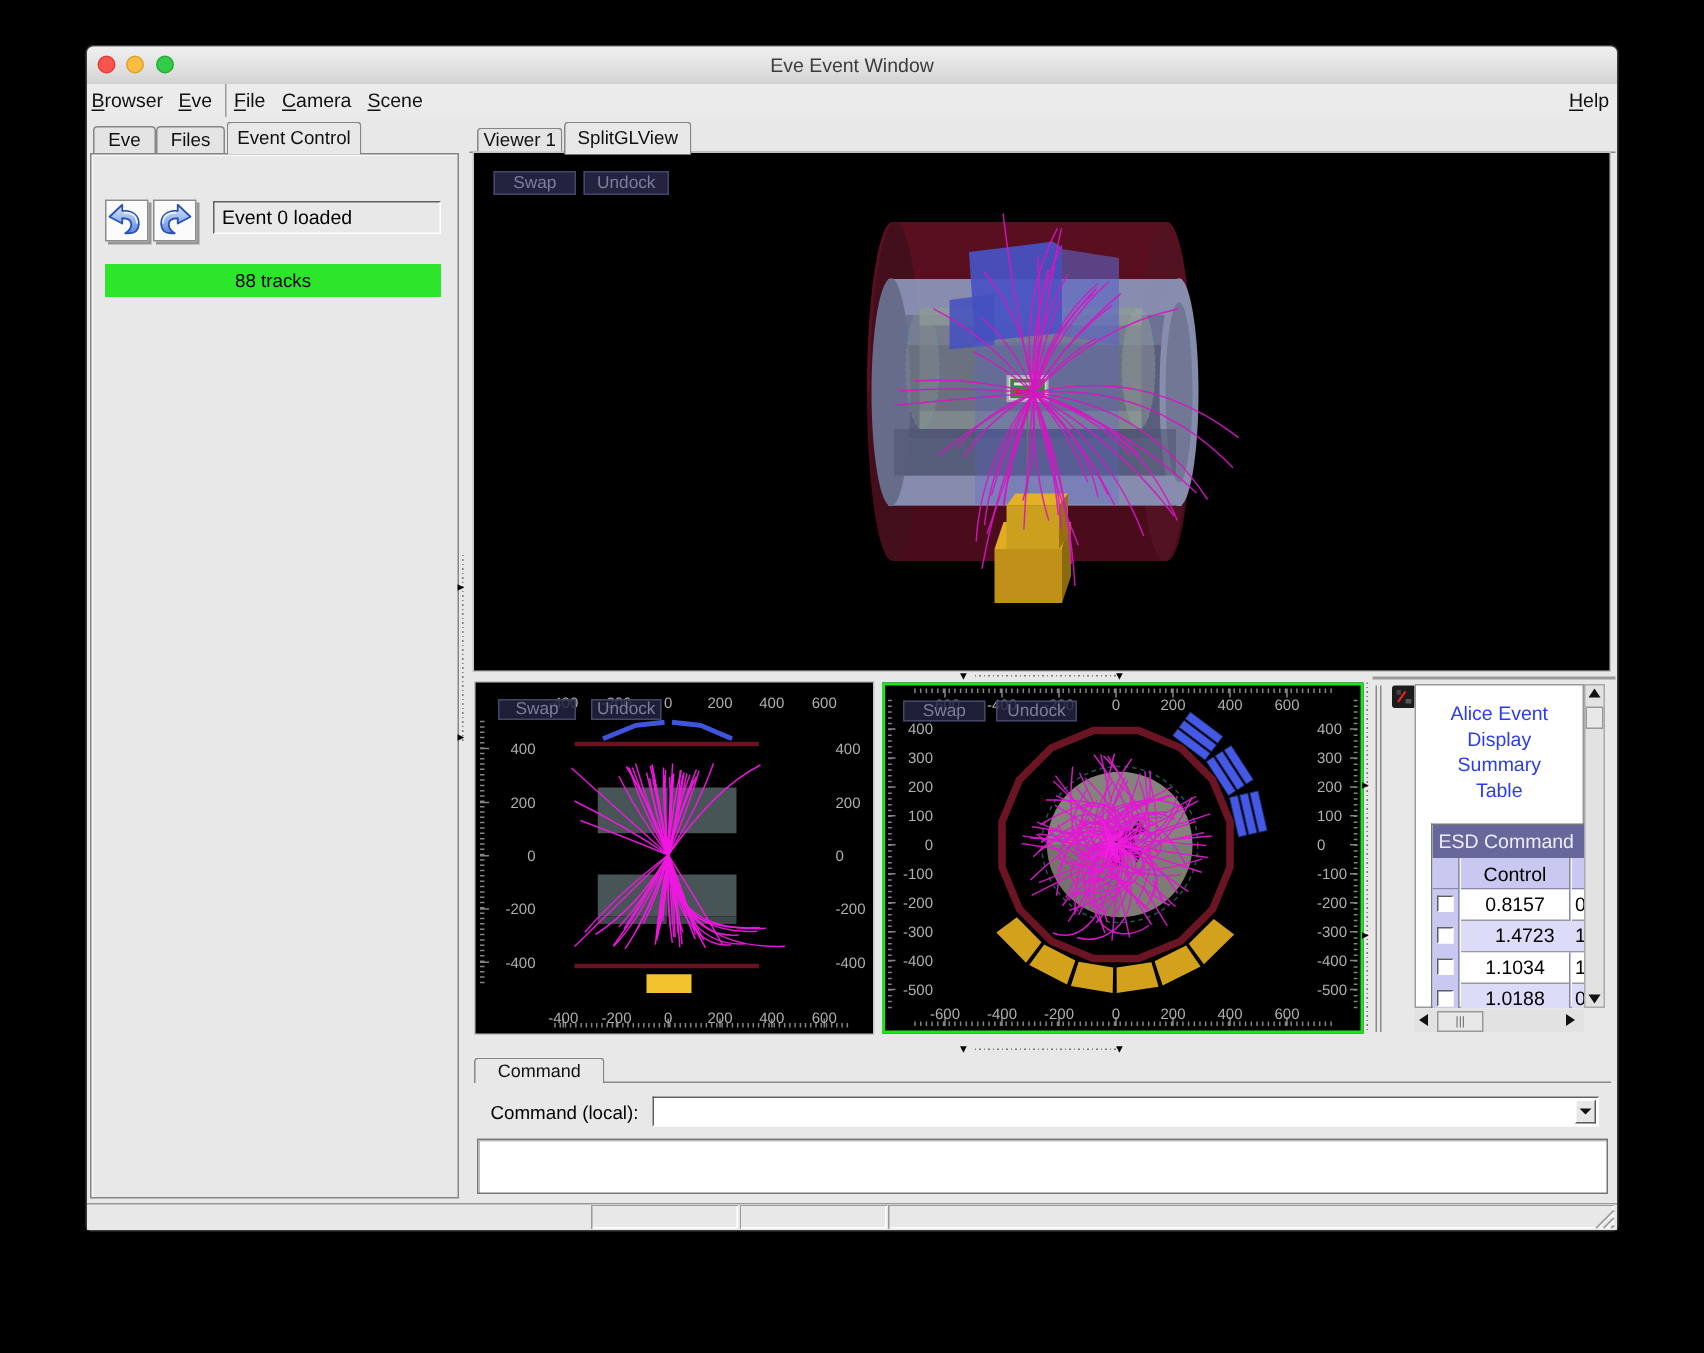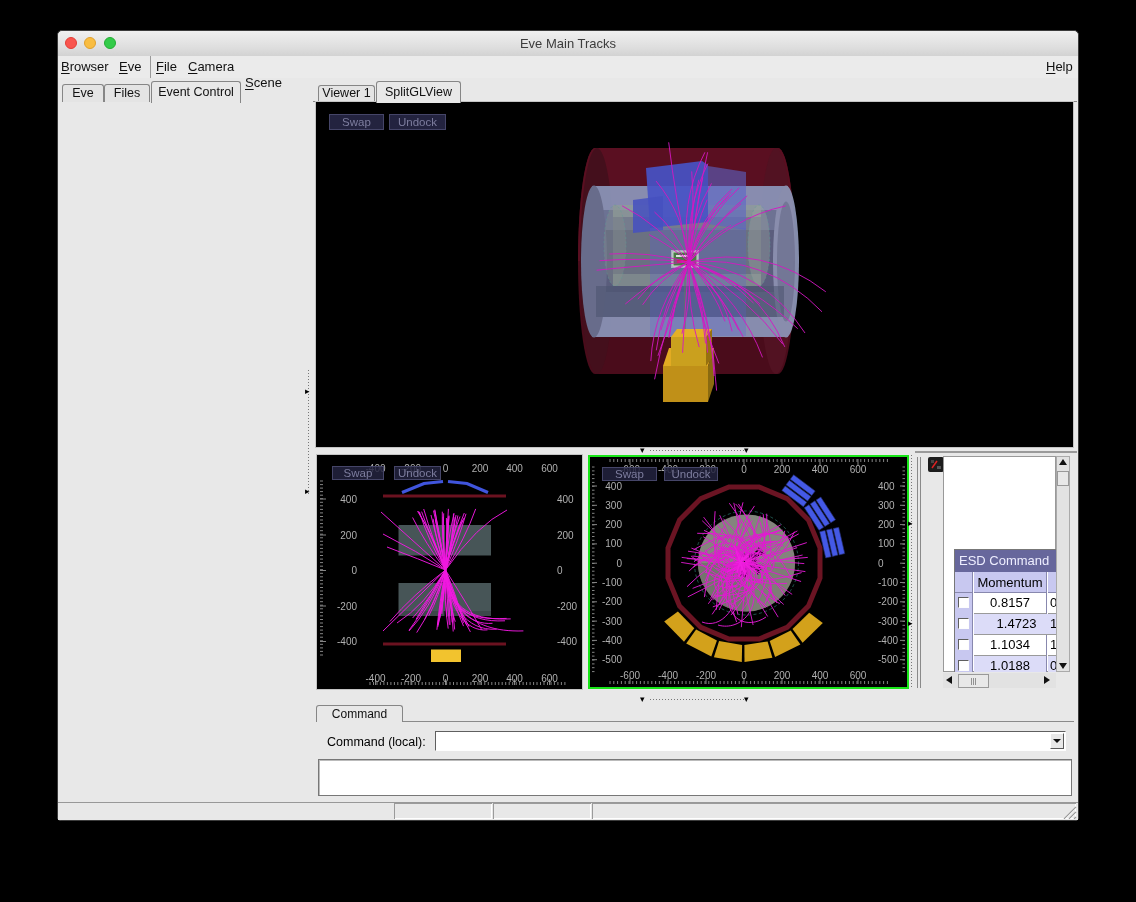--- a/index.html
+++ b/index.html
@@ -36,34 +36,57 @@
 #statusbar { left:0; top:771px; width:1020px; height:18px; background:#e8e8e8;
   border-top:1px solid #989898; }
 .sseg { top:772px; height:16px; background:#e8e8e8;
   box-shadow:inset 1px 1px 0 #9a9a9a, inset -1px -1px 0 #fff; }
 .scrollbg { background:#e2e2e2; }
 </style>
 </head>
 <body>
 <div id="win">
 
-  <div class="abs" id="titlebar">Eve Main Tracks</div>
+  <div class="abs" id="titlebar">Eve Event Window</div>
   <div class="abs tl" style="left:7px; background:#f9554e; border:1px solid #e33e36;"></div>
   <div class="abs tl" style="left:26px; background:#f9bd41; border:1px solid #e0a02c;"></div>
   <div class="abs tl" style="left:46px; background:#33cb49; border:1px solid #23ad33;"></div>
 
   <div class="abs" id="menubar"></div>
   <div class="abs mi" style="left:3px;"><u>B</u>rowser</div>
   <div class="abs mi" style="left:61px;"><u>E</u>ve</div>
   <div class="abs" style="left:92px; top:25px; width:1px; height:22px; background:#9a9a9a;"></div>
   <div class="abs mi" style="left:98px;"><u>F</u>ile</div>
   <div class="abs mi" style="left:130px;"><u>C</u>amera</div>
-  <div class="abs mi" style="left:187px;margin-top:16px;"><u>S</u>cene</div>
+  <div class="abs mi" style="left:187px;"><u>S</u>cene</div>
   <div class="abs mi" style="left:988px;"><u>H</u>elp</div>
 
+  <div class="abs" id="lpanel">
+    <div class="abs arrbtn" style="left:9px; top:30px;">
+      <svg width="26" height="25" viewBox="0 0 26 25">
+        <defs>
+            <linearGradient id="ag1" x1="0" y1="0" x2="0" y2="1">
+          <stop offset="0" stop-color="#dcE8fb"></stop>
+              <stop offset="0.5" stop-color="#9ab8f2"></stop>
+              <stop offset="1" stop-color="#5c84dc"></stop>
+        </linearGradient>
+          </defs>
+        <path d="M2,10.5 L10.5,2.5 L10.5,6.5 Q22,6.5 21.5,16 Q21,21.5 15,21.5 L12.5,21.5 Q16.5,19 16.5,15.5 Q16.5,11.5 10.5,11.5 L10.5,15 Z" fill="url(#ag1)" stroke="#2a50b0" stroke-width="1.2" stroke-linejoin="round"></path>
+        <path d="M11.5,7.6 Q20.5,7.6 20.3,15" fill="none" stroke="#eef4ff" stroke-width="1.3" opacity="0.9"></path>
+      </svg>
+    </div>
+    <div class="abs arrbtn" style="left:41px; top:30px;">
+      <svg width="26" height="25" viewBox="0 0 26 25">
+        <path d="M24,10.5 L15.5,2.5 L15.5,6.5 Q4,6.5 4.5,16 Q5,21.5 11,21.5 L13.5,21.5 Q9.5,19 9.5,15.5 Q9.5,11.5 15.5,11.5 L15.5,15 Z" fill="url(#ag1)" stroke="#2a50b0" stroke-width="1.2" stroke-linejoin="round"></path>
+        <path d="M14.5,7.6 Q5.5,7.6 5.7,15" fill="none" stroke="#eef4ff" stroke-width="1.3" opacity="0.9"></path>
+      </svg>
+    </div>
+    <div class="abs sunk" style="left:81px; top:31px; width:152px; height:22px; font-size:13px; line-height:20px; padding-left:5px; color:#000;">Event 0 loaded</div>
+    <div class="abs" style="left:9px; top:73px; width:224px; height:22px; background:#2ce62c; text-align:center; font-size:12.5px; line-height:22px; color:#000;">88 tracks</div>
+  </div>
   <div class="abs tab" style="left:4px; top:53px; width:42px; height:18px; line-height:17px;">Eve</div>
   <div class="abs tab" style="left:46px; top:53px; width:46px; height:18px; line-height:17px;">Files</div>
   <div class="abs tab tabsel" style="left:93px; top:50px; width:90px; height:22px; line-height:21px;">Event Control</div>
 
   <div class="abs dotv" style="left:250px; top:339px; height:125px;"></div>
   <div class="abs arr" style="left:247px; top:356px;">▸</div>
   <div class="abs arr" style="left:247px; top:456px;">▸</div>
 
   <div class="abs" style="left:255px; top:70px; width:764px; height:1px; background:#868686;"></div>
   <div class="abs tab" style="left:260px; top:54px; width:57px; height:16px; line-height:15px;">Viewer 1</div>
@@ -577,25 +600,26 @@
     <div class="abs" style="left:2px; top:7px; width:1px; height:231px; background:#8a8a8a;"></div>
     <div class="abs" style="left:5px; top:7px; width:1px; height:231px; background:#8a8a8a;"></div>
     <div class="abs" style="left:13px; top:7px; width:16px; height:15px; background:#1c1c1c; border-radius:2px;">
       <svg width="16" height="15">
           <path d="M4,11 L9,4" stroke="#d22" stroke-width="1.5"></path>
           <rect x="9" y="9" width="4" height="3" fill="#555"></rect>
           <rect x="3" y="3" width="3" height="3" fill="#444"></rect>
         </svg>
     </div>
     <div class="abs" style="left:28px; top:6px; width:113px; height:216px; background:#fff; border:1px solid #999;"></div>
+    <div class="abs" style="left:28px; top:17px; width:113px; text-align:center; color:#2b3bf2; font-size:13px; line-height:17px;">Alice Event<br>Display<br>Summary<br>Table</div>
 
     <div class="abs" style="left:39px; top:99px; width:102px; height:123px; overflow:hidden; border-left:1px solid #777; border-top:1px solid #777;">
       <div class="abs" style="left:0; top:0; width:120px; height:22px; background:#67679c; color:#eef; font-size:13px; line-height:22px; padding-left:4px;">ESD Command</div>
       <div class="abs" style="left:0; top:22px; width:18px; height:21px; background:#c8c8f0; border-right:1px solid #8888ae; border-bottom:1px solid #8888ae;"></div>
-      <div class="abs" style="left:19px; top:22px; width:73px; height:21px; background:#c8c8f0; border-right:1px solid #8888ae; border-bottom:1px solid #8888ae; font-size:13px; line-height:21px; text-align:center; color:#000;">Momentum</div>
+      <div class="abs" style="left:19px; top:22px; width:73px; height:21px; background:#c8c8f0; border-right:1px solid #8888ae; border-bottom:1px solid #8888ae; font-size:13px; line-height:21px; text-align:center; color:#000;">Control</div>
       <div class="abs" style="left:93px; top:22px; width:27px; height:21px; background:#c8c8f0; border-bottom:1px solid #8888ae;"></div>
       <div class="abs" style="left:0; top:43px; width:18px; height:80px; background:#c8c8f0; border-right:1px solid #8888ae;"></div>
       <div class="abs sunk" style="left:3px; top:47px; width:11px; height:11px; background:#fff;"></div>
       <div class="abs sunk" style="left:3px; top:68px; width:11px; height:11px; background:#fff;"></div>
       <div class="abs sunk" style="left:3px; top:89px; width:11px; height:11px; background:#fff;"></div>
       <div class="abs sunk" style="left:3px; top:110px; width:11px; height:11px; background:#fff;"></div>
       <div class="abs" style="left:19px; top:43px; width:73px; height:21px; background:#fff; border-right:1px solid #8888ae; border-bottom:1px solid #9a9a9a; font-size:13px; line-height:20px; text-align:center;">0.8157</div>
       <div class="abs" style="left:19px; top:64px; width:86px; height:21px; background:#dcdcf8; border-right:1px solid #8888ae; border-bottom:1px solid #9a9a9a; font-size:13px; line-height:20px; text-align:center;">1.4723</div>
       <div class="abs" style="left:19px; top:85px; width:73px; height:21px; background:#fff; border-right:1px solid #8888ae; border-bottom:1px solid #9a9a9a; font-size:13px; line-height:20px; text-align:center;">1.1034</div>
       <div class="abs" style="left:19px; top:106px; width:73px; height:17px; background:#dcdcf8; border-right:1px solid #8888ae; font-size:13px; line-height:20px; text-align:center;">1.0188</div>

